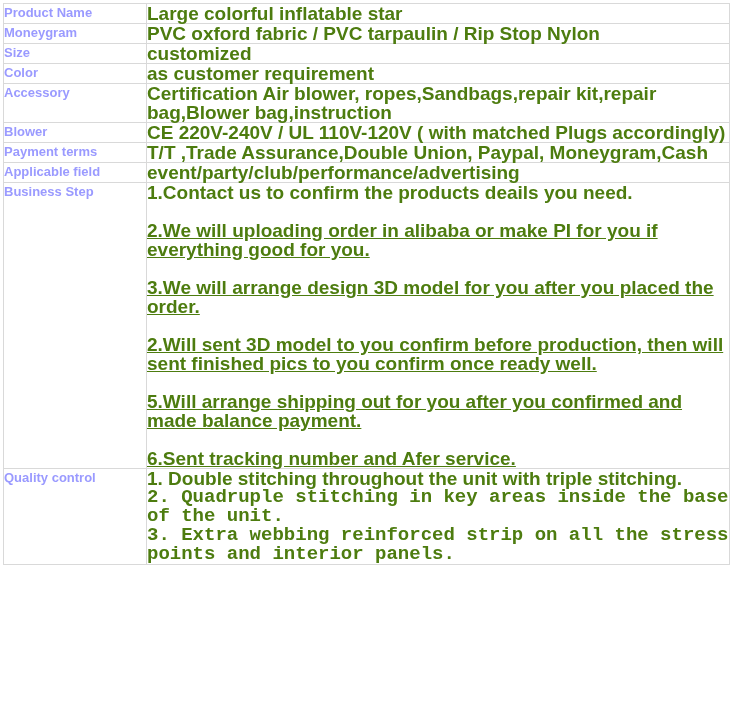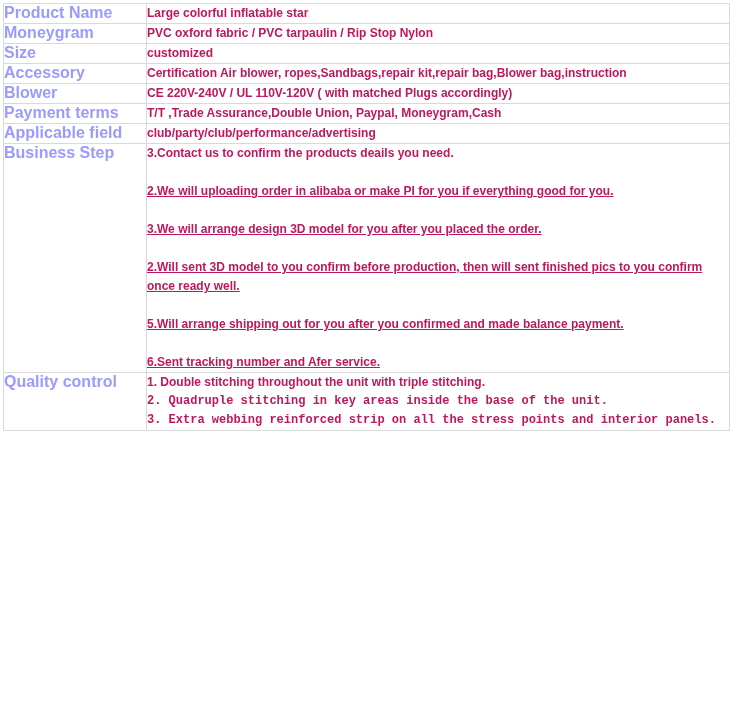--- a/index.html
+++ b/index.html
@@ -30,29 +30,29 @@
 
   table.spec-table td {
     border: 1px solid #d9d9d9;
     vertical-align: top;
     padding: 0;
   }
   td.label-cell {
     padding: 6px 8px 6px 10px;
     color: #9a9aff;
     font-weight: bold;
-    font-size: 16px;
+    font-size: 13px;
     line-height: 18px;
     white-space: nowrap;
   }
   td.value-cell {
     padding: 6px 10px 6px 11px;
-    color: #be185d;
+    color: #4d7c0f;
     font-weight: bold;
-    font-size: 12px;
+    font-size: 19px;
     line-height: 19px;
   }
   .value-cell .para {
     margin: 0;
   }
   
   .value-cell.spaced .para + .para {
     margin-top: 19px;
     text-decoration: underline;
   }
@@ -84,47 +84,53 @@
             <p class="para">PVC oxford fabric / PVC tarpaulin / Rip Stop Nylon</p>
           </td>
         </tr>
         <tr>
           <td class="label-cell">Size</td>
           <td class="value-cell tight">
             <p class="para">customized</p>
           </td>
         </tr>
         <tr>
+          <td class="label-cell">Color</td>
+          <td class="value-cell tight">
+            <p class="para">as customer requirement</p>
+          </td>
+        </tr>
+        <tr>
           <td class="label-cell">Accessory</td>
           <td class="value-cell tight">
             <p class="para">Certification Air blower, ropes,Sandbags,repair kit,repair bag,Blower bag,instruction</p>
           </td>
         </tr>
         <tr>
           <td class="label-cell">Blower</td>
           <td class="value-cell tight">
             <p class="para">CE 220V-240V / UL 110V-120V ( with matched Plugs accordingly)</p>
           </td>
         </tr>
         <tr>
           <td class="label-cell">Payment terms</td>
           <td class="value-cell tight">
             <p class="para">T/T ,Trade Assurance,Double Union, Paypal, Moneygram,Cash</p>
           </td>
         </tr>
         <tr>
           <td class="label-cell">Applicable field</td>
           <td class="value-cell tight">
-            <p class="para">club/party/club/performance/advertising</p>
+            <p class="para">event/party/club/performance/advertising</p>
           </td>
         </tr>
         <tr>
           <td class="label-cell">Business Step</td>
           <td class="value-cell spaced">
-            <p class="para">3.Contact us to confirm the products deails you need.</p>
+            <p class="para">1.Contact us to confirm the products deails you need.</p>
             <p class="para">2.We will uploading order in alibaba or make PI for you if everything good for you.</p>
             <p class="para">3.We will arrange design 3D model for you after you placed the order.</p>
             <p class="para">2.Will sent 3D model to you confirm before production, then will sent finished pics to you confirm once ready well.</p>
             <p class="para">5.Will arrange shipping out for you after you confirmed and made balance payment.</p>
             <p class="para">6.Sent tracking number and Afer service.</p>
           </td>
         </tr>
         <tr>
           <td class="label-cell">Quality control</td>
           <td class="value-cell tight">

